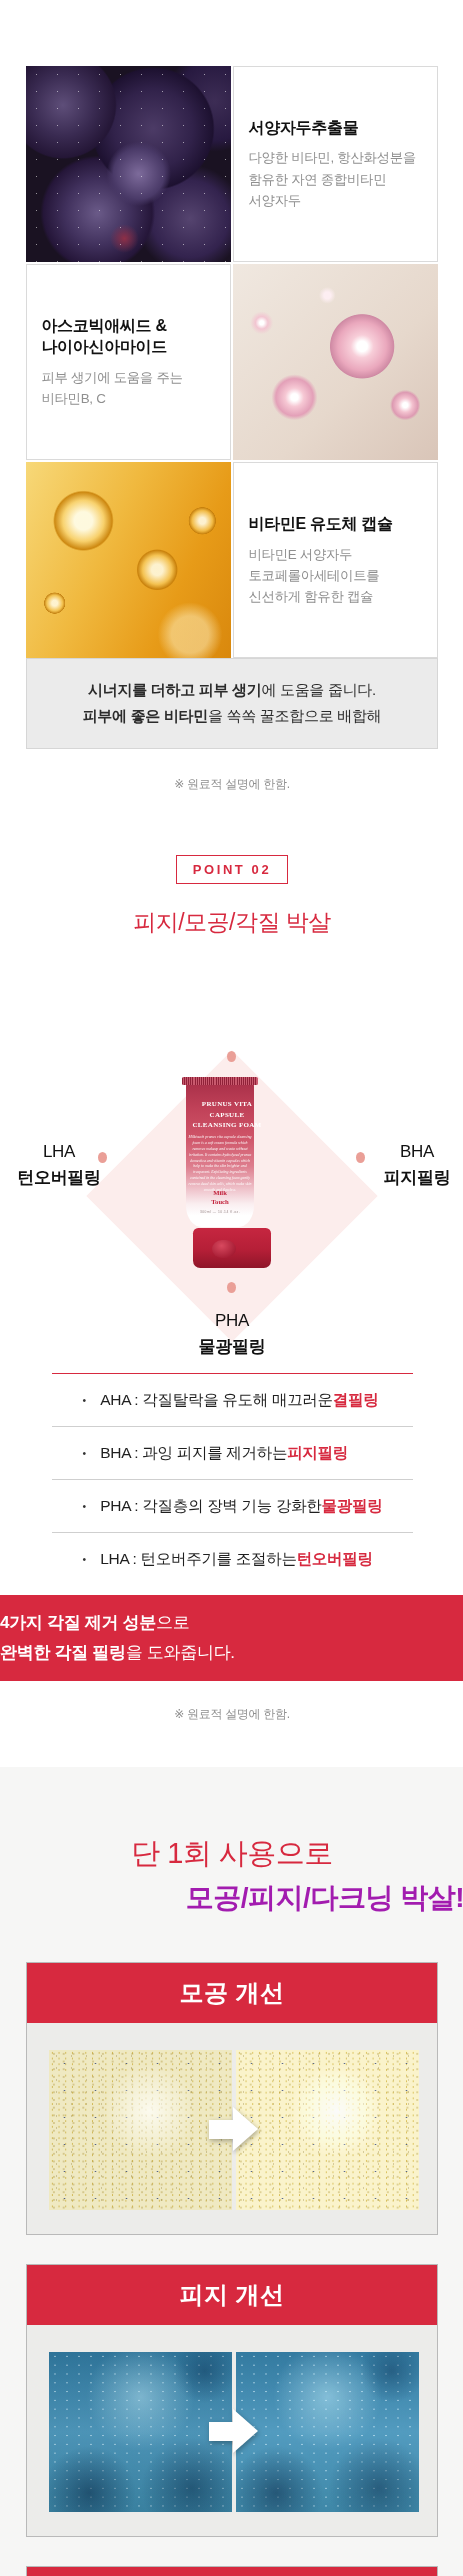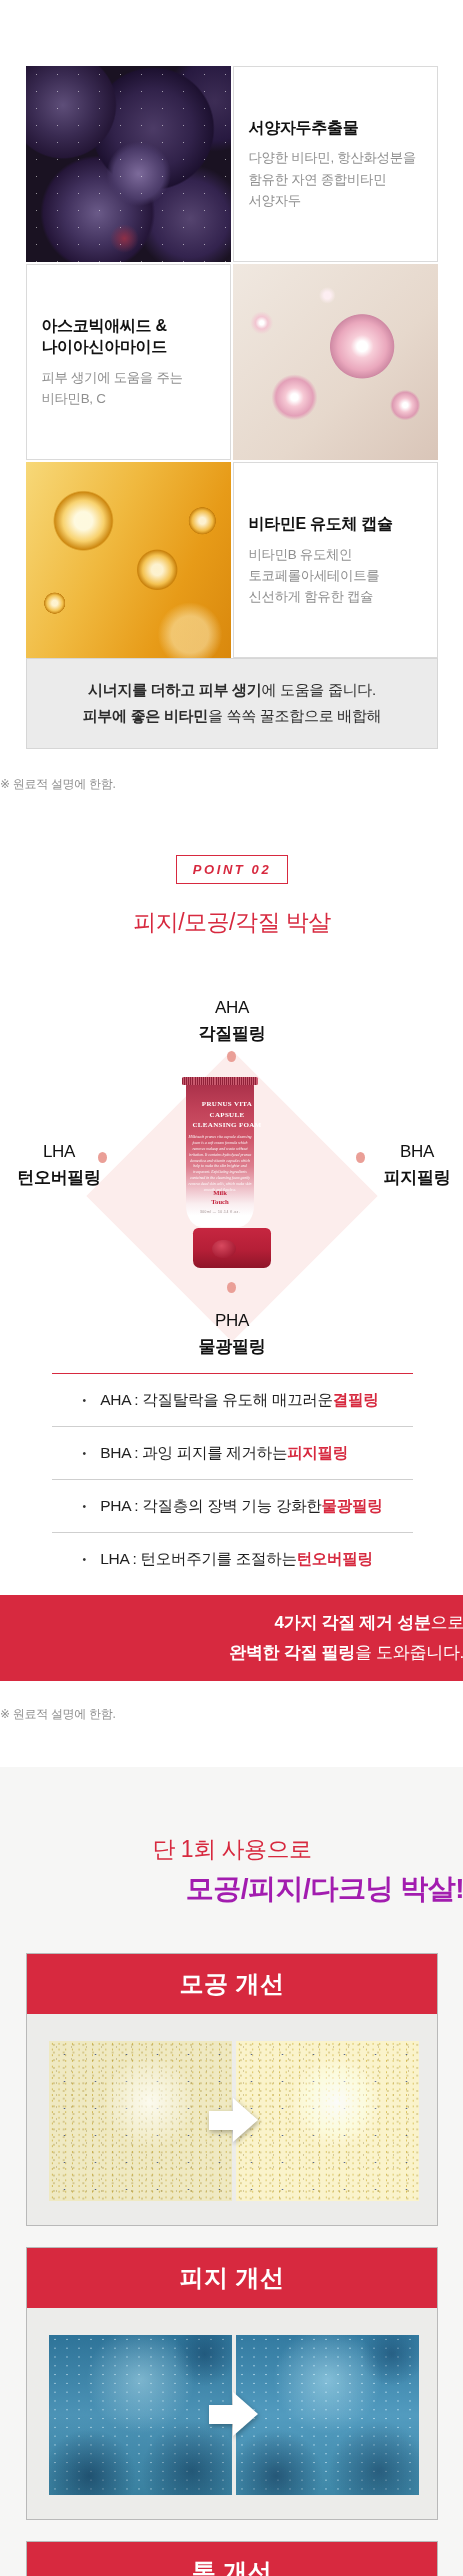--- a/index.html
+++ b/index.html
@@ -41,28 +41,28 @@
     radial-gradient(circle 14.4px at 14% 72%, rgba(255,248,222,.9) 0 20%, rgba(244,196,84,.6) 55%, rgba(186,116,6,.8) 72%, rgba(0,0,0,0) 75%),
     radial-gradient(circle 46px at 80% 88%, rgba(255,244,200,.5) 0 40%, rgba(0,0,0,0) 70%),
     linear-gradient(115deg,#f7d878 0%, #f0b93f 40%, #e79b18 72%, #d9880d 100%); }
 
   
   .synergy-box { margin:0 26px; height:91px; background:#ebebeb; border:0.5px solid #d6d6d6; box-sizing:border-box;
                  display:flex; flex-direction:column; justify-content:center; gap:7.2px; text-align:center;
                  font-size:15px; color:#2b2b2b; letter-spacing:-0.3px; }
   .synergy-box b { font-weight:bold; }
 
-  .src-note { text-align:left; font-size:12px; color:#8f8f8f; letter-spacing:-0.3px; }
+  .src-note { text-align:center; font-size:12px; color:#8f8f8f; letter-spacing:-0.3px; }
   .note-1 { margin-top:27px; }
   .note-2 { margin-top:25px; }
 
   
   .badge-row { text-align:center; margin-top:62px; }
   .point-badge { display:inline-block; border:1.5px solid #d7293f; color:#d7293f; font-weight:bold;
-                 font-size:13px; letter-spacing:2.6px; padding:6.2px 15.5px 5.2px;font-style:italic; }
+                 font-size:13px; letter-spacing:2.6px; padding:6.2px 15.5px 5.2px; }
   .pt-title1 { margin-top:23px; text-align:center; color:#d7293f; font-size:23px; font-weight:400; letter-spacing:-0.5px; }
   .pt-title2 { margin-top:3.1px; text-align:center; color:#d7293f; font-size:28px; font-weight:800; letter-spacing:-0.5px; }
 
   
   .diagram { position:relative; height:381px; margin-top:46px; }
   .diamond { position:absolute; left:50%; top:109px; width:206px; height:206px; margin-left:-103px;
              transform:rotate(45deg); background:#fcedec; }
   .diag-label { position:absolute; text-align:center; font-size:17px; color:#111; line-height:1.55; letter-spacing:-0.3px; }
   .diag-label .acr { font-weight:500; }
   .diag-label .kor { font-weight:bold; }
@@ -96,29 +96,29 @@
 
   
   .peel-list { width:361px; margin:8.8px auto 0; border-top:1.5px solid #d7293f; }
   .peel-item { height:53px; display:flex; align-items:center; padding-left:31px; box-sizing:border-box;
                font-size:15.5px; color:#1f1f1f; border-bottom:0.5px solid #cfcfcf; letter-spacing:-0.3px; }
   .peel-item:last-child { border-bottom:none; }
   .peel-bullet { font-size:10.3px; color:#333; margin-right:14.4px; }
   .peel-term { color:#d7293f; font-weight:bold; }
 
   .red-summary { margin-top:8.2px; height:86px; background:#d7293f; color:#fff; display:flex; flex-direction:column;
-                 justify-content:center; gap:6.7px; text-align:right; font-size:17px; letter-spacing:-0.3px; }
+                 justify-content:center; gap:6.7px; text-align:left; font-size:17px; letter-spacing:-0.3px; }
   .red-summary b { font-weight:bold; }
 
   
   .results { margin-top:44px; height:1110px; box-sizing:border-box; background:#f6f6f5; padding-top:67px; }
-  .res-title1 { text-align:center; color:#d7293f; font-size:23px; font-weight:400; letter-spacing:-0.5px; }
+  .res-title1 { text-align:center; color:#d7293f; font-size:29px; font-weight:400; letter-spacing:-0.5px; }
   .res-title2 { text-align:right; color:#a21caf; font-size:28px; font-weight:800; margin-top:5.2px; letter-spacing:-0.5px; }
   .panels { margin-top:45px; }
-  .panel { width:412px; margin:0 auto 21px; border:0.5px solid #b9b9b9; background:#ececea; box-sizing:border-box; }
+  .panel { width:412px; margin:0 auto 29px; border:0.5px solid #b9b9b9; background:#ececea; box-sizing:border-box; }
   .panel-banner { height:60px; background:#d7293f; color:#fff; font-size:24px; font-weight:bold; letter-spacing:0.5px;
                   display:flex; align-items:center; justify-content:center; }
   .panel-body { padding:27px 0 24px; }
   .ba-wrap { position:relative; margin-left:22px; width:370px; height:160px; display:flex; gap:4.1px; }
   .ba-img { width:183px; height:160px; }
   .ba-after { filter:brightness(1.06) contrast(.97); }
 
   .img-pore { background-color:#efe9c2; background-image:
     radial-gradient(circle 67px at 55% 38%, rgba(255,255,250,.8) 0%, rgba(255,255,250,0) 70%),
     radial-gradient(rgba(57,74,124,.85) 0.7px, rgba(57,74,124,0) 1.1px),
@@ -174,21 +174,21 @@
     </div>
     <div class="cell-img img-capsules"></div>
 
     <div class="cell-img img-oil"></div>
     <div class="cell-text">
       <div class="cell-title">
         <div>비타민E 유도체 캡슐</div>
         <div></div>
       </div>
       <div class="cell-desc">
-        <div>비타민B 유도체인</div>
+        <div>비타민E 서양자두</div>
         <div>토코페롤아세테이트를</div>
         <div>신선하게 함유한 캡슐</div>
       </div>
     </div>
   </div>
 
   <div class="synergy-box">
     <div><b>시너지를 더하고 피부 생기</b><span>에 도움을 줍니다.</span></div>
     <div><b>피부에 좋은 비타민</b><span>을 쏙쏙 꿀조합으로 배합해</span></div>
   </div>
@@ -196,24 +196,20 @@
   <div class="src-note note-1">※ 원료적 설명에 한함.</div>
 
   <div class="badge-row">
     <span class="point-badge">POINT 02</span>
   </div>
   <div class="pt-title1">피지/모공/각질 박살</div>
 
   <div class="diagram">
     <div class="diamond"></div>
 
-    <div class="diag-label diag-top">
-      <div class="acr">AHA</div>
-      <div class="kor">각질필링</div>
-    </div>
     <div class="diag-label diag-left">
       <div class="acr">LHA</div>
       <div class="kor">턴오버필링</div>
     </div>
     <div class="diag-label diag-right">
       <div class="acr">BHA</div>
       <div class="kor">피지필링</div>
     </div>
     <div class="diag-label diag-bottom">
       <div class="acr">PHA</div>

